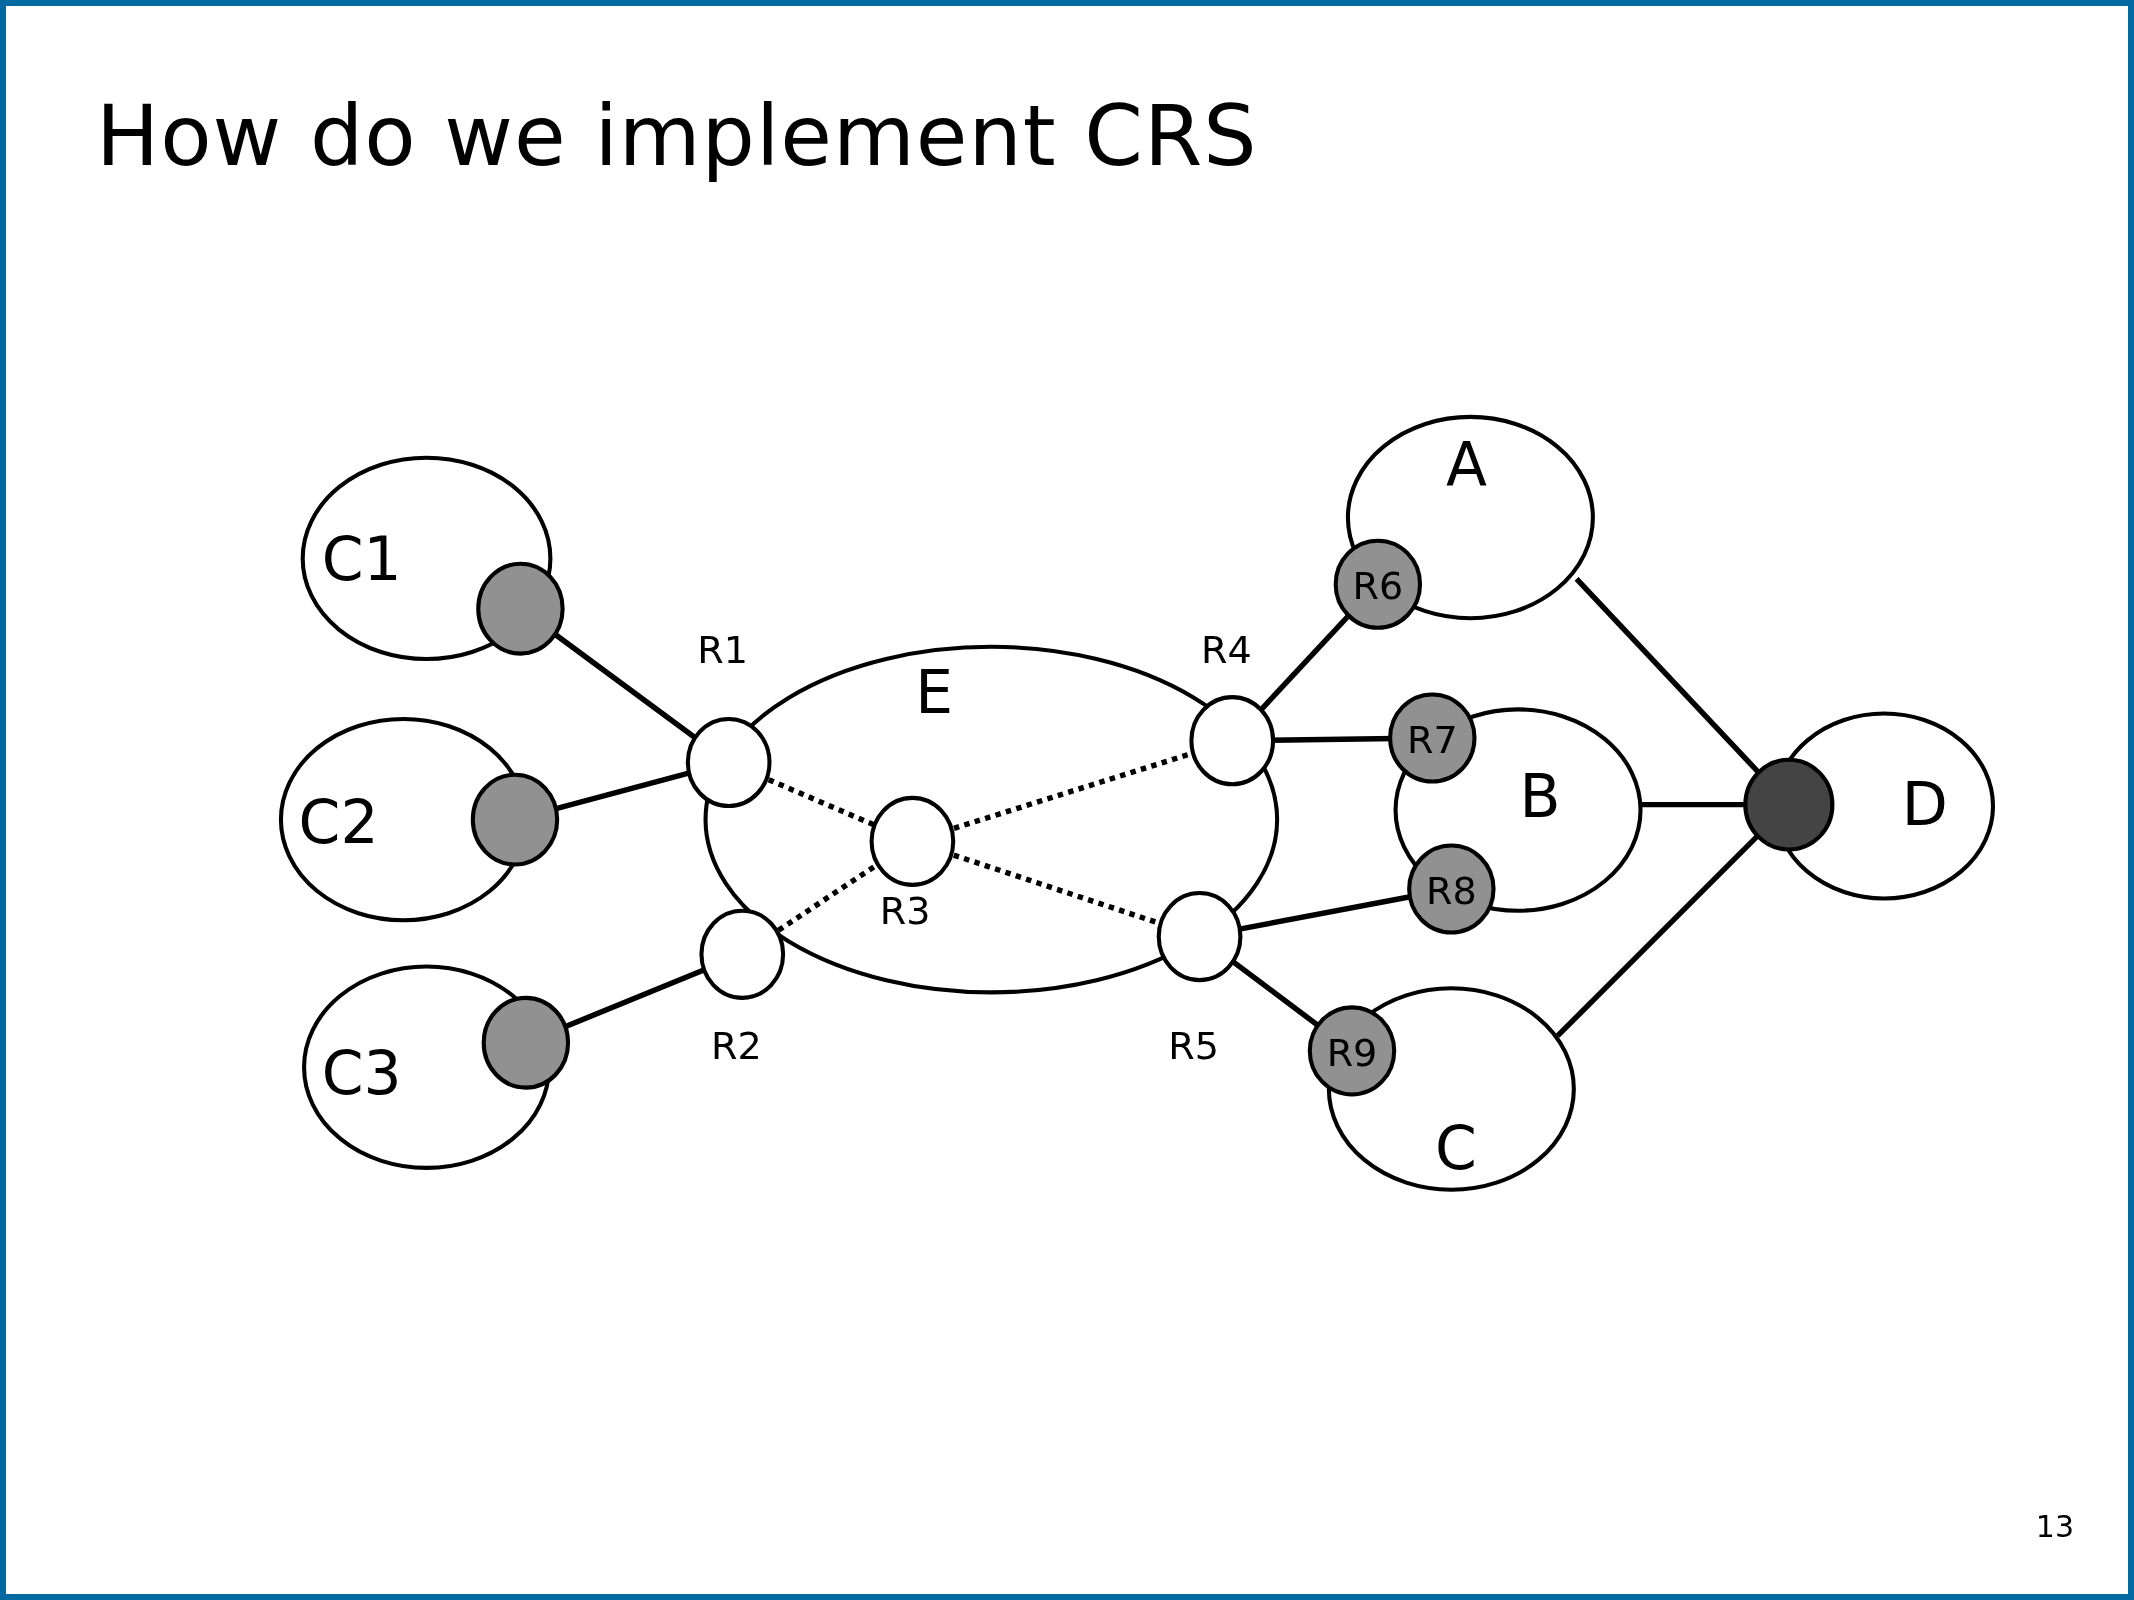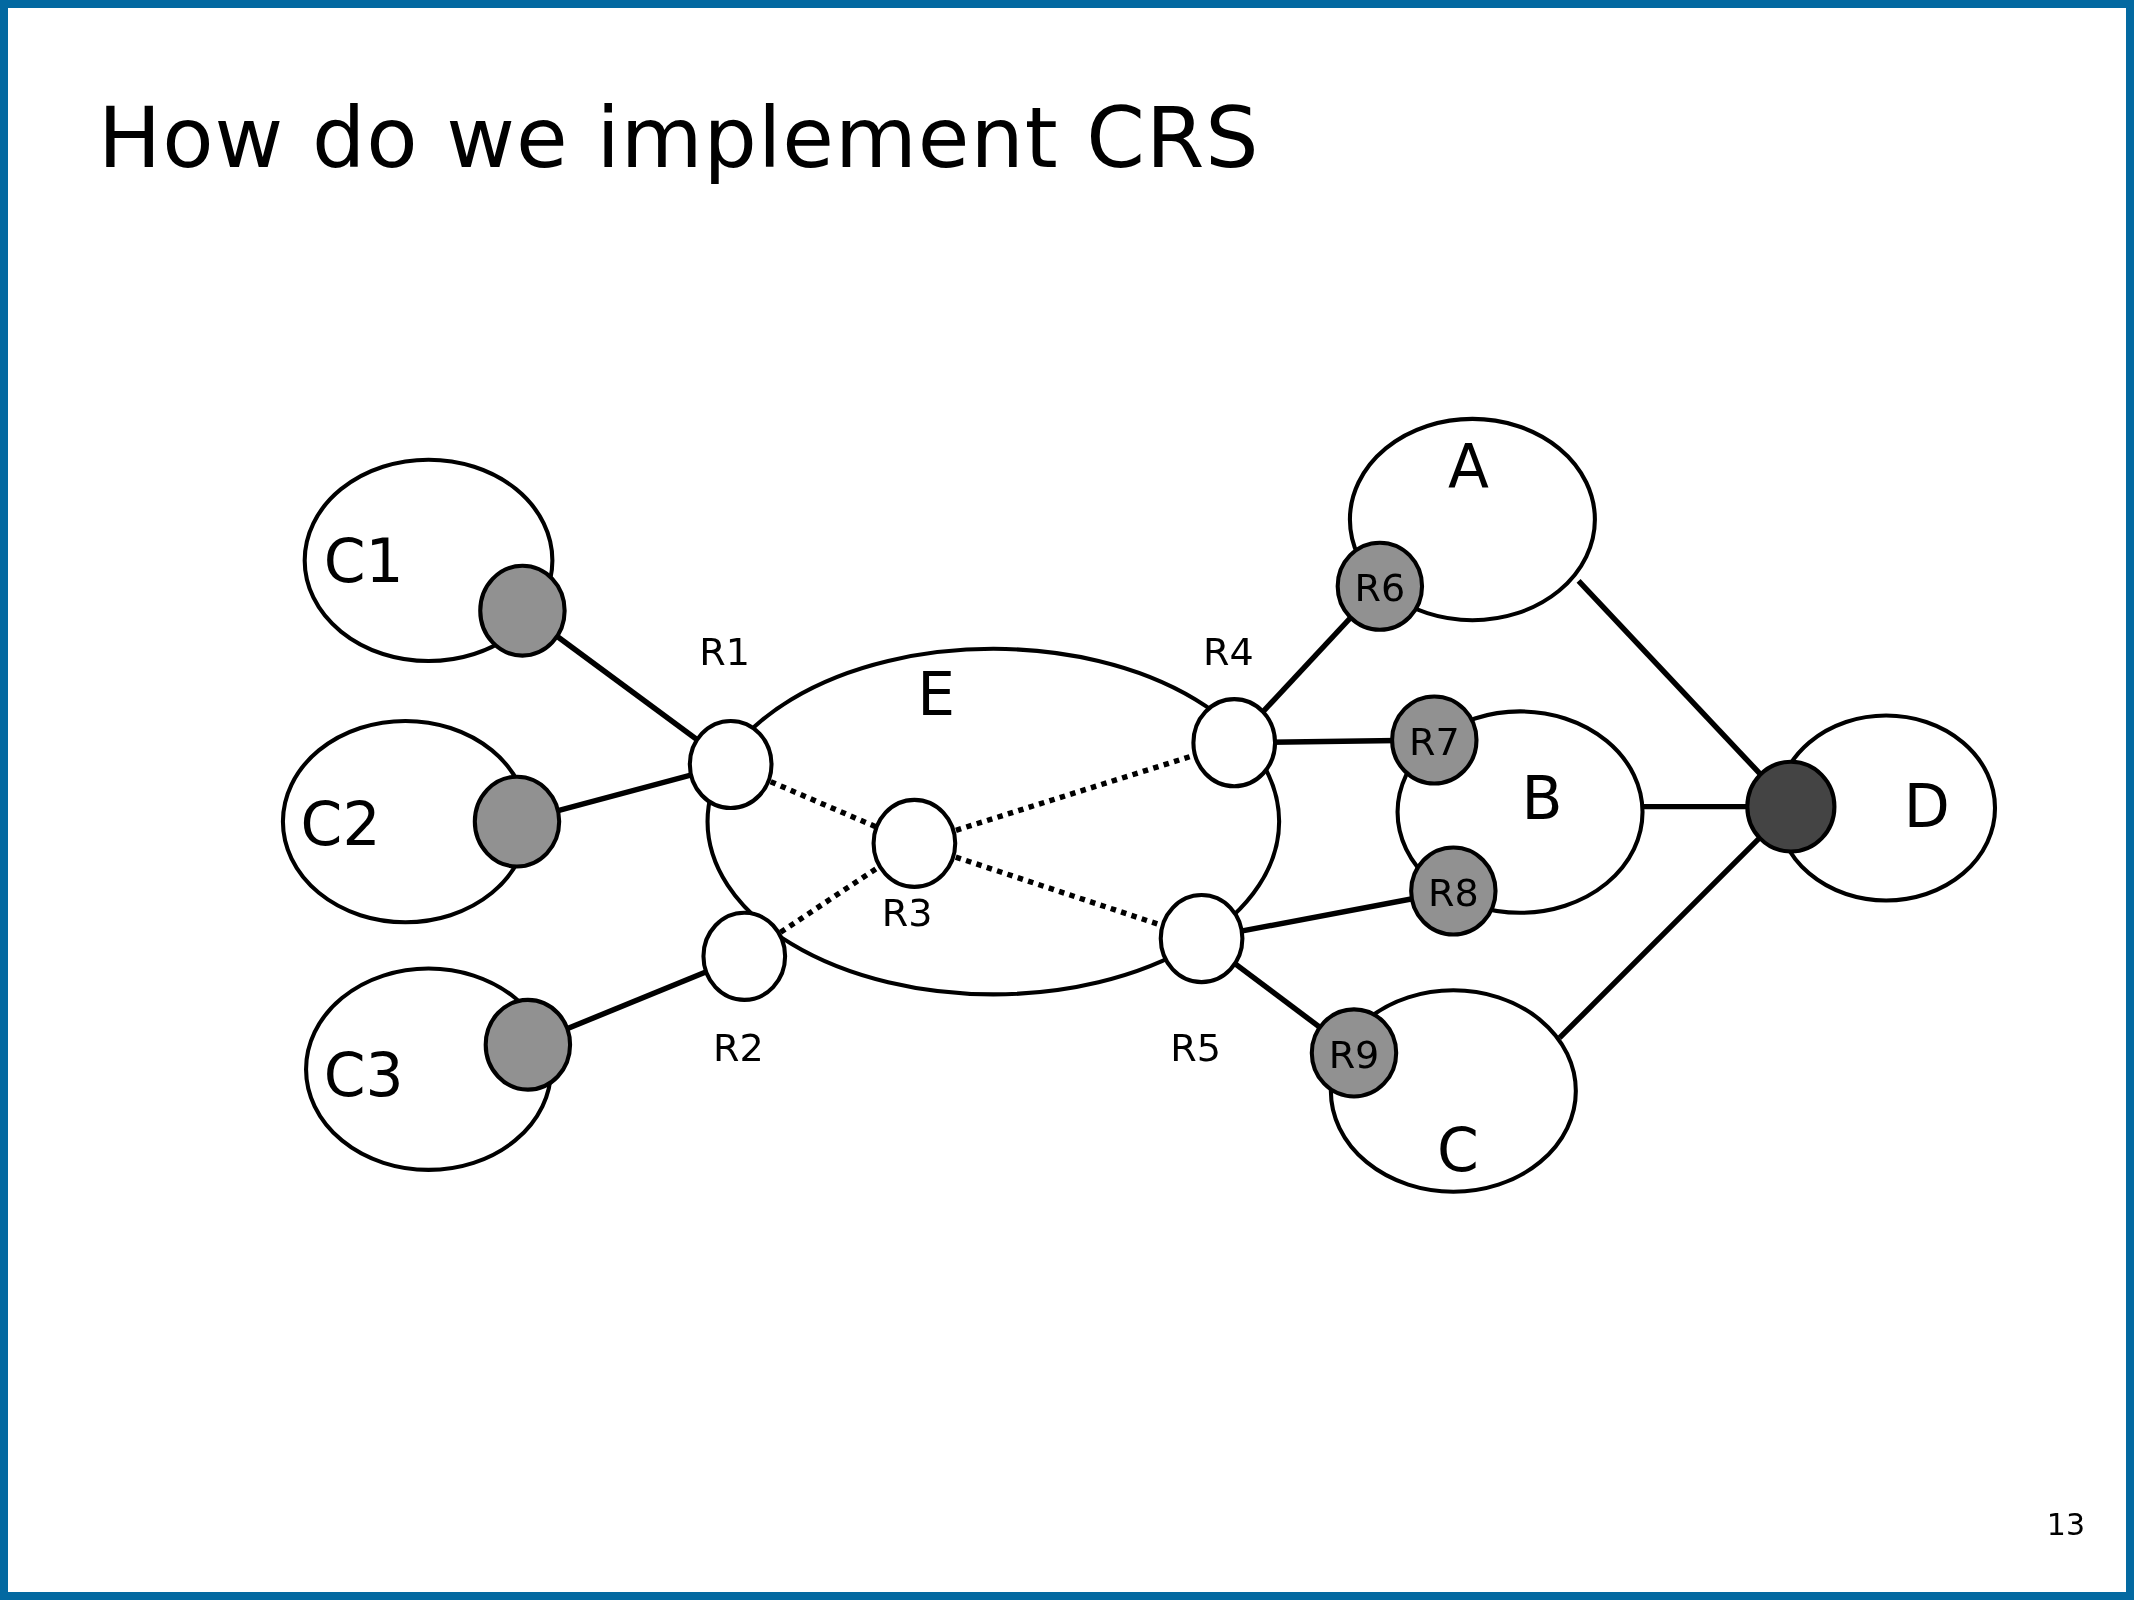--- a/index.html
+++ b/index.html
@@ -1,40 +1,40 @@
 <!DOCTYPE html>
 <html><head>
 <meta charset="utf-8">
 <style>
   html, body { margin: 0; padding: 0; background: #ffffff; }
   .slide {
     position: relative;
     width: 2134px; height: 1600px;
     box-sizing: border-box;
-    border: 8px solid #0369a1;
+    border: 6px solid #0369a1;
     background: #ffffff;
     overflow: hidden;
   }
   .title {
     position: absolute;
     left: 90px; top: 78px;
     font-family: "DejaVu Sans", sans-serif;
     font-size: 84px;
     line-height: 104px;
     color: #000;
     letter-spacing: 1px;
   }
   .title div { white-space: nowrap; }
   .diagram {
     position: absolute; left: 0; top: 0;
     width: 2134px; height: 1600px;
   }
   .page-number {
     position: absolute;
-    right: 41px; bottom: 50px;
+    right: 54px; bottom: 50px;
     font-family: "DejaVu Sans", sans-serif;
     font-size: 30px;
     color: #000;
   }
   svg text { font-family: "DejaVu Sans", sans-serif; fill: #000; }
   .region-label { font-size: 44px; }
   .router-label { font-size: 28px; }
   .inner-label { font-size: 28px; }
 </style>
 </head>

